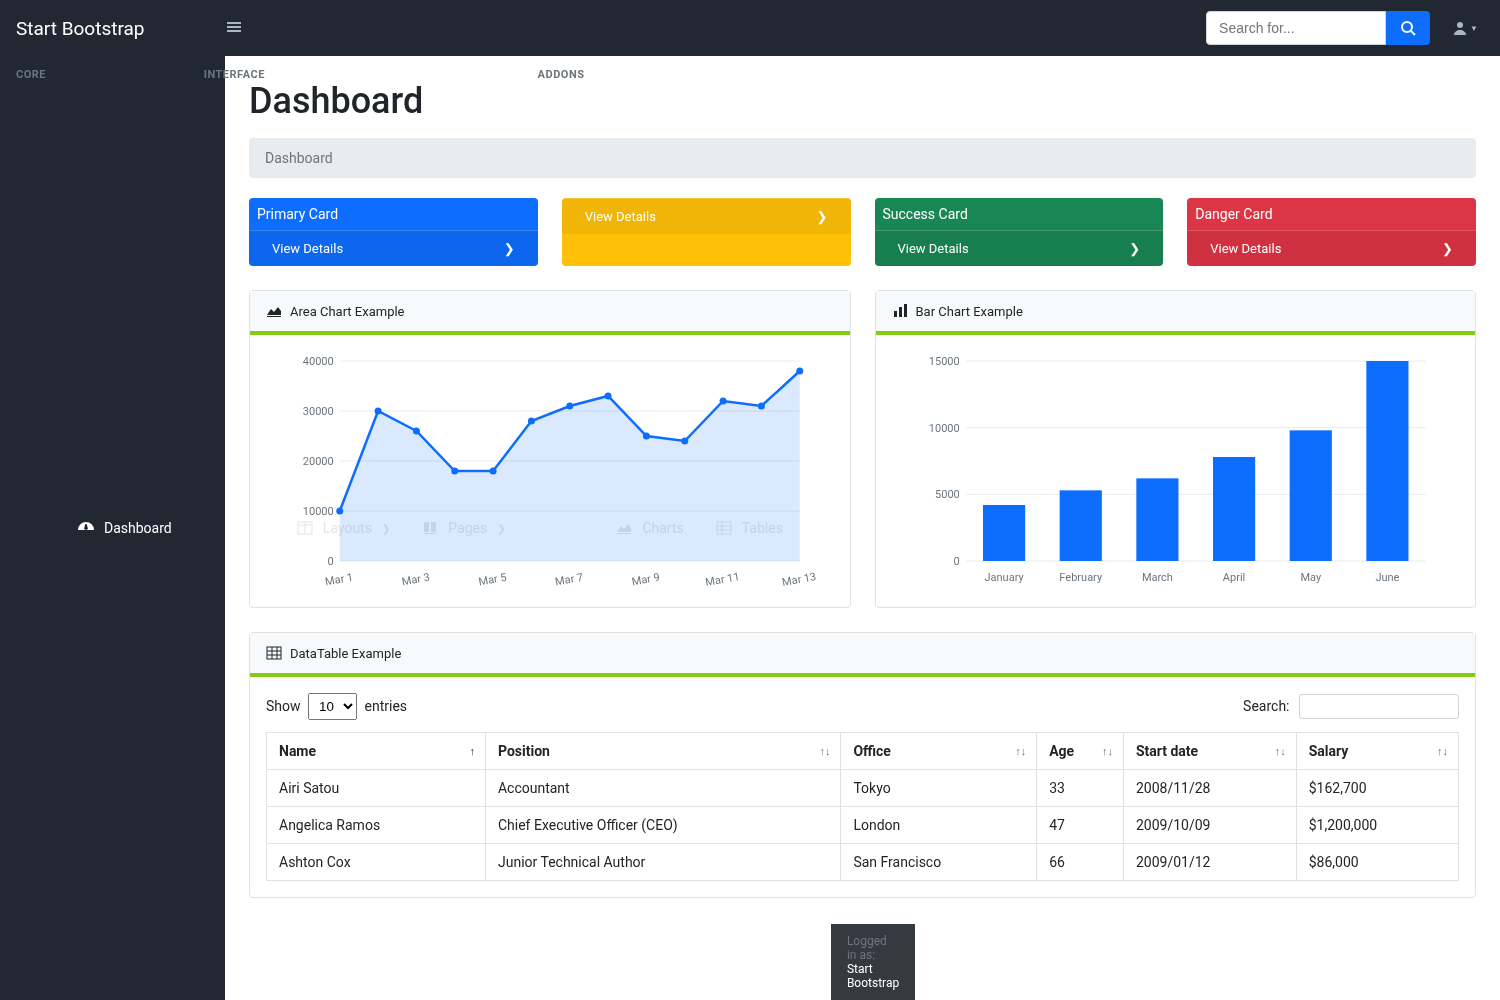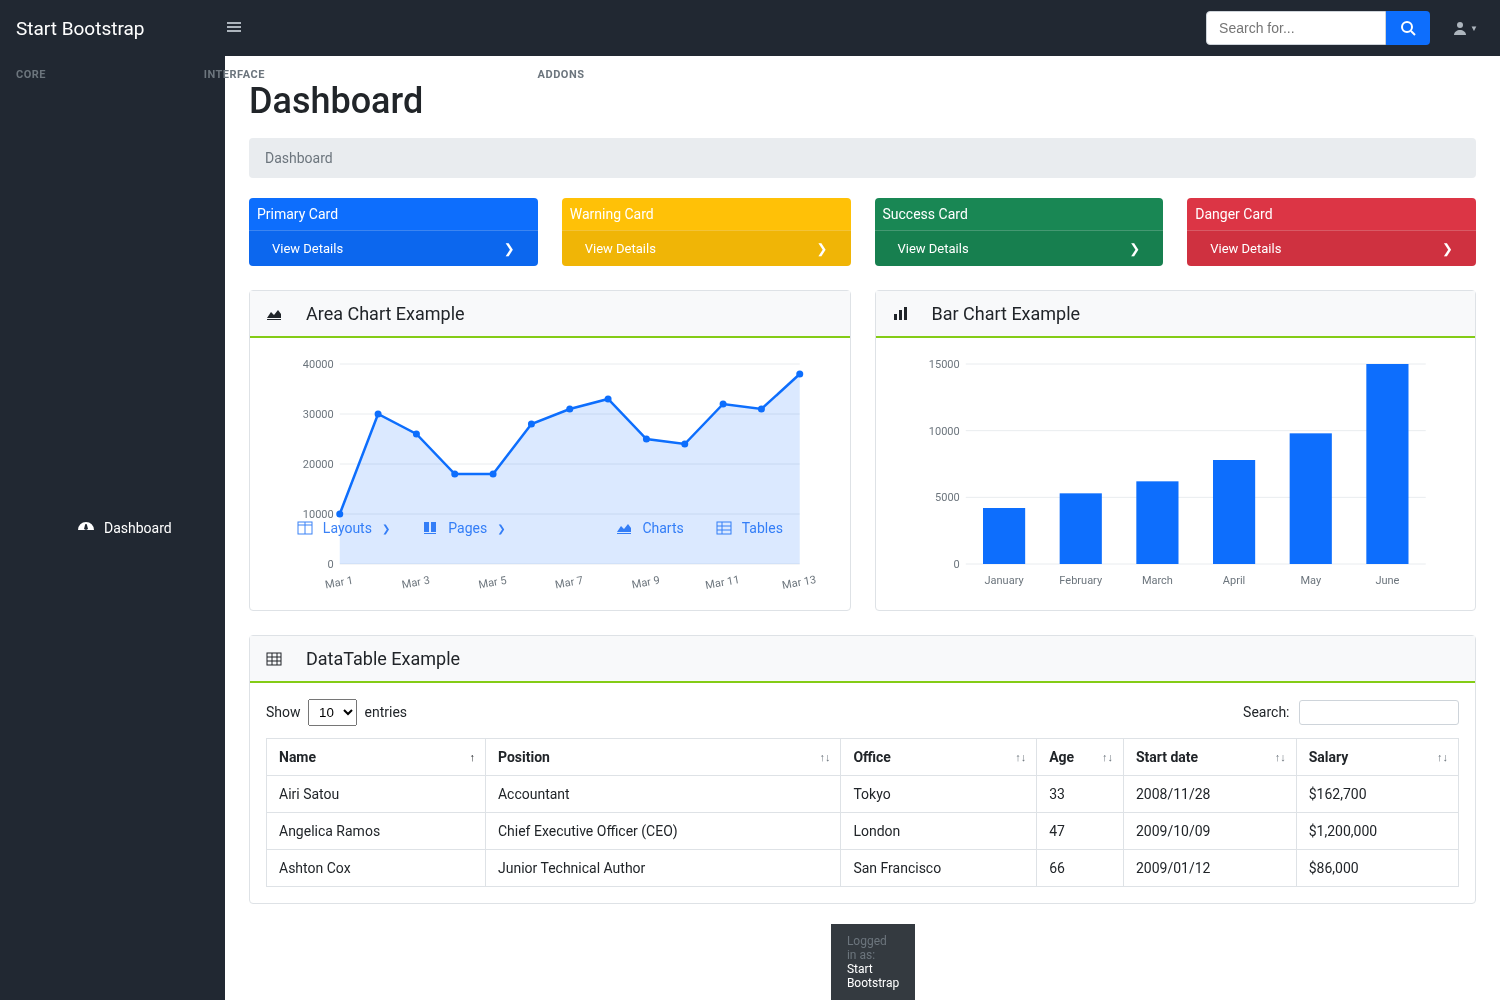--- a/index.html
+++ b/index.html
@@ -8,21 +8,21 @@
 .brand { color: #fff; font-size: 19px; font-weight: 400; margin-right: 32px; width: 172px; }
 .hamburger { color: #adb5bd; cursor: pointer; padding: 6px; }
 .topbar-right { margin-left: auto; display: flex; align-items: center; gap: 16px; }
 .search-group { display: flex; }
 .search-input { width: 180px; padding: 8px 12px; border: 1px solid #ced4da; border-radius: 4px 0 0 4px; font-size: 14px; }
 .search-btn { background: #0d6efd; border: none; color: #fff; padding: 0 14px; border-radius: 0 4px 4px 0; cursor: pointer; display: flex; align-items: center; }
 .user-menu { color: #adb5bd; cursor: pointer; padding: 6px; display: flex; align-items: center; gap: 2px; }
 .layout { display: flex; padding-top: 56px; min-height: 100vh; }
 .sidebar { width: 225px; background: #212832; color: #adb5bd; display: flex; flex-direction: row; position: fixed; top: 56px; bottom: 0; left: 0; }
 .side-section { padding: 12px 16px 6px; font-size: 11px; font-weight: 700; color: #6c757d; letter-spacing: 0.5px; }
-.side-item { display: flex; align-items: center; padding: 12px 16px; color: #3b82f6; cursor: pointer; gap: 10px; }
+.side-item { display: flex; align-items: center; padding: 12px 16px; color: #e5e5e5; cursor: pointer; gap: 10px; }
 .side-item.active { color: #fff; }
 .side-item .chev { margin-left: auto; font-size: 10px; }
 .side-icon { width: 16px; display: inline-flex; justify-content: center; }
 .side-footer { margin-top: auto; background: #343a40; padding: 10px 16px; font-size: 12px; margin-left: 32px; }
 .side-footer .lbl { color: #6c757d; }
 .side-footer .usr { color: #fff; }
 .main { margin-left: 225px; flex: 1; padding: 24px; }
 .page-title { font-size: 36px; font-weight: 500; margin-bottom: 16px; }
 .breadcrumb { background: #e9ecef; padding: 12px 16px; border-radius: 4px; color: #6c757d; margin-bottom: 20px; }
 .card-row { display: grid; grid-template-columns: repeat(4, 1fr); gap: 24px; margin-bottom: 24px; }
@@ -32,21 +32,21 @@
 .stat-card.success { background: #198754; }
 .stat-card.danger { background: #dc3545; }
 .stat-body { padding: 8px; }
 .stat-foot { display: flex; justify-content: space-between; align-items: center; padding: 10px 23px; border-top: 1px solid rgba(255,255,255,0.2); font-size: 13px; cursor: pointer; }
 .stat-card.primary .stat-foot { background: rgba(0,0,0,0.06); }
 .stat-card.warning .stat-foot { background: rgba(0,0,0,0.06); }
 .stat-card.success .stat-foot { background: rgba(0,0,0,0.06); }
 .stat-card.danger .stat-foot { background: rgba(0,0,0,0.06); }
 .chart-row { display: grid; grid-template-columns: 1fr 1fr; gap: 24px; margin-bottom: 24px; }
 .panel { border: 1px solid #dee2e6; border-radius: 4px; background: #fff; }
-.panel-head { background: #f8f9fa; border-bottom: 2px solid #84cc16; padding: 12px 16px; display: flex; align-items: center; gap: 24px; font-size: 18px; }
+.panel-head { background: #f8f9fa; border-bottom: 4px solid #84cc16; padding: 12px 16px; display: flex; align-items: center; gap: 8px; font-size: 13px; }
 .panel-body { padding: 16px; }
 .chart-wrap { position: relative; height: 240px; }
 svg.chart { width: 100%; height: 100%; }
 .axis-txt { font-size: 11px; fill: #6c757d; }
 .grid-line { stroke: #e9ecef; stroke-width: 1; }
 .area-path { fill: rgba(13,110,253,0.15); }
 .line-path { stroke: #0d6efd; stroke-width: 2.5; fill: none; }
 .dot { fill: #0d6efd; }
 .bar-rect { fill: #0d6efd; }
 .dt-controls { display: flex; justify-content: space-between; align-items: center; margin-bottom: 12px; gap: 24px; }
@@ -153,21 +153,20 @@
 
     <div class="card-row">
       <div class="stat-card primary">
         <div class="stat-body">Primary Card</div>
         <div class="stat-foot">
           <span>View Details</span>
           <span>❯</span>
         </div>
       </div>
       <div class="stat-card warning">
-        <div class="stat-body">Warning Card</div>
         <div class="stat-foot">
           <span>View Details</span>
           <span>❯</span>
         </div>
       </div>
       <div class="stat-card success">
         <div class="stat-body">Success Card</div>
         <div class="stat-foot">
           <span>View Details</span>
           <span>❯</span>

